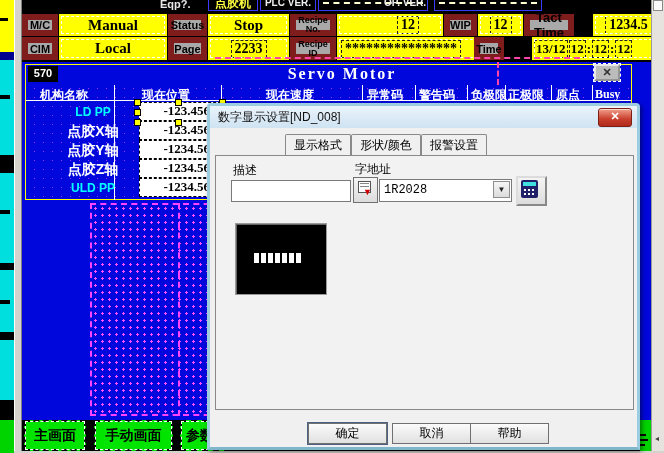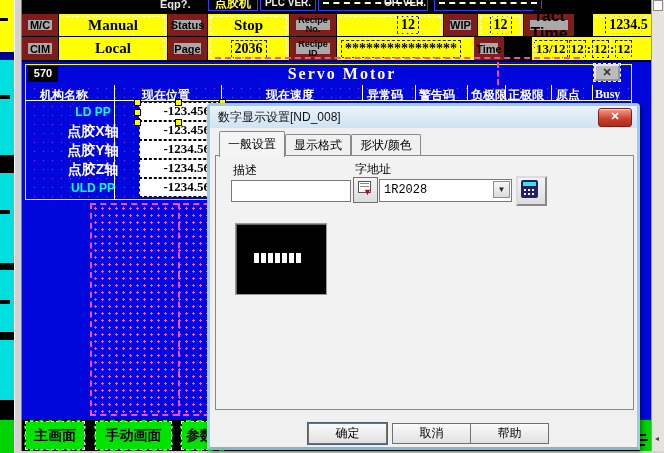--- a/index.html
+++ b/index.html
@@ -110,30 +110,30 @@
   <div class="abs glabel" style="left:168px;top:14px;width:39px;height:22px;">Status</div>
   <div class="abs ycell" style="left:208px;top:14px;width:81px;height:22px;font-size:15px;">Stop</div>
   <div class="abs glabel two" style="left:290px;top:14px;width:46px;height:22px;">Recipe No.</div>
   <div class="abs ycell" style="left:337px;top:14px;width:106px;height:22px;font-size:14px;justify-content:flex-end;padding-right:24px;">
     <span class="dashbox">12</span>
   </div>
   <div class="abs glabel" style="left:444px;top:14px;width:33px;height:22px;">WIP</div>
   <div class="abs ycell" style="left:478px;top:14px;width:45px;height:22px;font-size:14px;">
     <span class="dashbox">12</span>
   </div>
-  <div class="abs glabel" style="left:524px;top:14px;width:50px;height:22px;font-size:16px;">Tact Time</div>
+  <div class="abs glabel" style="left:524px;top:14px;width:50px;height:22px;font-size:13px;">Tact Time</div>
   <div class="abs ycell" style="left:593px;top:14px;width:71px;height:22px;font-size:14px;">
     <span class="dashbox">1234.5</span>
   </div>
 
   <div class="abs glabel" style="left:22px;top:37px;width:36px;height:23px;">CIM</div>
   <div class="abs ycell" style="left:59px;top:37px;width:108px;height:23px;font-size:15px;">Local</div>
   <div class="abs glabel" style="left:168px;top:37px;width:39px;height:23px;">Page</div>
   <div class="abs ycell" style="left:208px;top:37px;width:81px;height:23px;font-size:14px;">
-    <span class="dashbox">2036</span>
+    <span class="dashbox">2233</span>
   </div>
   <div class="abs glabel two" style="left:290px;top:37px;width:46px;height:23px;">Recipe ID</div>
   <div class="abs ycell" style="left:337px;top:37px;width:163px;height:23px;font-size:14px;justify-content:flex-start;padding-left:4px;">
     <span class="dashbox">****************</span>
   </div>
   <div class="abs glabel" style="left:474px;top:37px;width:30px;height:23px;">Time</div>
   <div class="abs ycell" style="left:532px;top:37px;width:132px;height:23px;font-size:13px;justify-content:flex-start;padding-left:2px;gap:1px;">
     <span class="dashbox" style="padding:0 1px;">13/12</span>
     <span class="dashbox" style="padding:0 1px;">12</span>:<span class="dashbox" style="padding:0 1px;">12</span>:<span class="dashbox" style="padding:0 1px;">12</span>
   </div>
@@ -219,23 +219,23 @@
   </div>
 
   <div class="abs" style="left:14px;top:451px;width:650px;height:2px;background:#d6d3ce;"></div>
 
   <div class="abs dialog">
     <div class="titlebar">
       <span>数字显示设置[ND_008]</span>
     </div>
     <div class="closebtn">✕</div>
 
-    <div class="tab active" style="left:9px;width:64px;">一般设置</div>
     <div class="tab" style="left:75px;width:64px;">显示格式</div>
     <div class="tab" style="left:141px;width:68px;">形状/颜色</div>
+    <div class="tab" style="left:211px;width:64px;">报警设置</div>
 
     <div class="tpanel">
       <span class="fldlabel" style="left:17px;top:6px;">描述</span>
       <div class="input" style="left:15px;top:24px;width:118px;height:20px;"></div>
 
       <span class="fldlabel" style="left:139px;top:5px;">字地址</span>
 
       <div class="smallbtn" style="left:137px;top:21px;width:23px;height:24px;">
         <div class="abs" style="left:4px;top:3px;width:13px;height:12px;background:#fff;border:1px solid #555;"></div>
         <div class="abs" style="left:6px;top:5px;width:9px;height:1px;background:#888;"></div>

